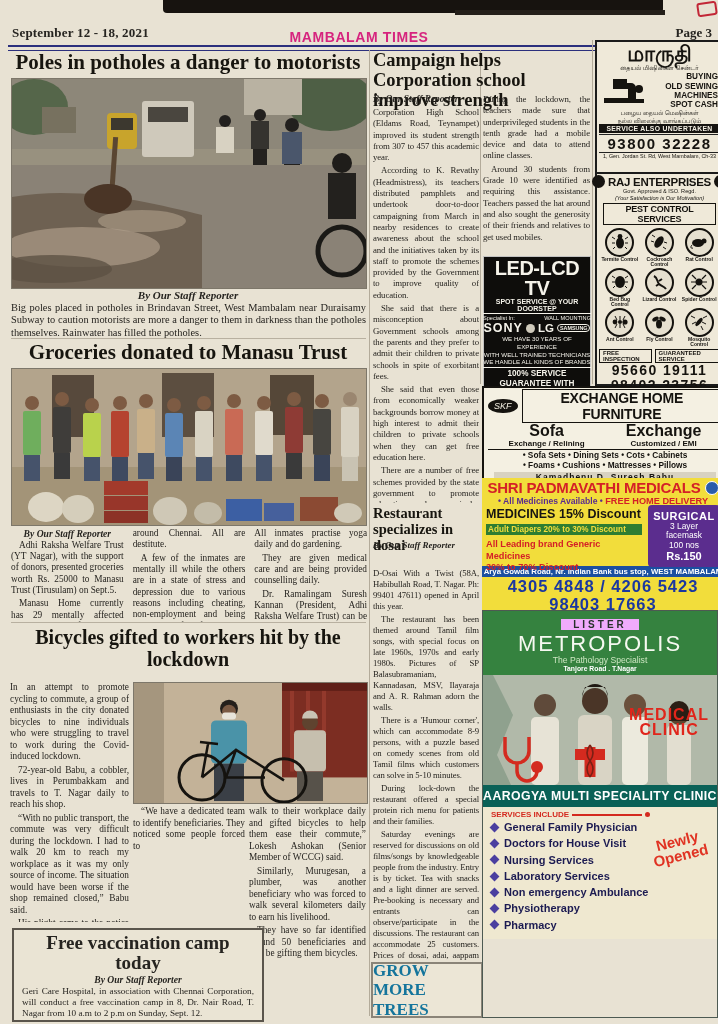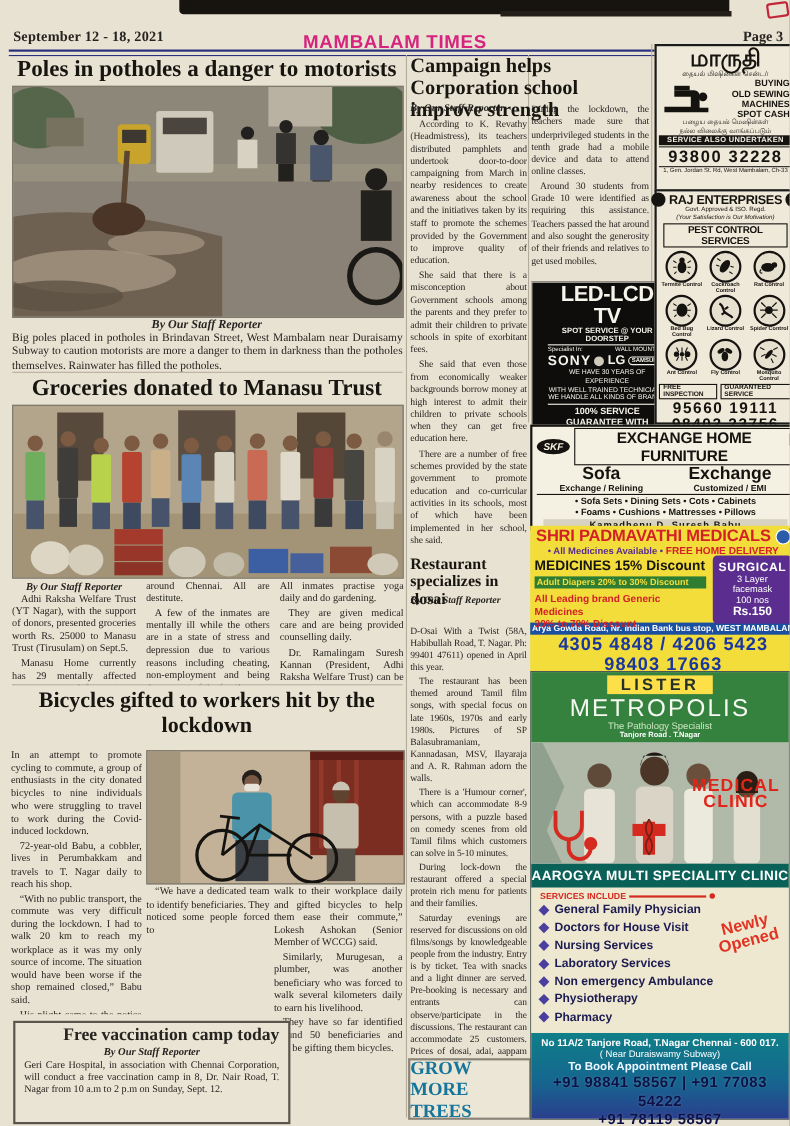--- a/index.html
+++ b/index.html
@@ -5,21 +5,21 @@
   html,body{margin:0;padding:0;background:#8d867a;}
   .page{position:relative;width:718px;height:1024px;margin:0 auto;background:#e8e2d3;
         font-family:"Liberation Serif",serif;color:#262420;overflow:hidden;}
   .abs{position:absolute;}
   
   .topstrip{left:163px;top:0;width:500px;height:13px;background:#17130f;border-radius:0 0 4px 4px;}
   .topstrip2{left:455px;top:10px;width:210px;height:5px;background:#241f19;}
   .redmark{left:697px;top:2px;width:16px;height:10px;border:2px solid #c22737;border-radius:3px;transform:rotate(-8deg);}
   .date{left:12px;top:25px;font-size:13px;font-weight:bold;letter-spacing:.2px;}
   .masthead{left:0;top:29px;width:100%;text-align:center;font-family:"Liberation Sans",sans-serif;
-            font-weight:bold;font-size:17px;color:#d6247e;letter-spacing:.6px;}
+            font-weight:bold;font-size:14px;color:#d6247e;letter-spacing:.6px;}
   .pageno{right:6px;top:25px;font-size:13px;font-weight:bold;}
   .headrule{left:8px;top:45px;width:702px;height:3px;border-top:2.5px solid #2b2f7c;border-bottom:1px solid #2b2f7c;}
   
   .vsep{width:1px;background:#b3ab9a;}
   .hrule{height:1px;background:#b8b0a0;}
   
   .headline{font-weight:bold;color:#17150f;line-height:1.07;}
   .center{text-align:center;}
   .byline{font-weight:bold;font-style:italic;}
   .body-txt{text-align:justify;overflow:hidden;}
@@ -38,21 +38,21 @@
   .groc-cols{left:11px;top:528px;width:356px;height:95px;display:flex;gap:9px;overflow:hidden;}
   .groc-cols .c{flex:1;font-size:9.3px;line-height:1.22;text-align:justify;overflow:hidden;}
   .groc-cols .byline{display:block;text-align:center;font-size:9.6px;text-indent:0;}
   .rule-b{left:11px;top:622px;width:355px;}
   .h-bic{left:10px;top:626px;width:356px;font-size:20px;line-height:1.12;}
   .bic-c1{left:10px;top:682px;width:119px;height:240px;font-size:9.3px;line-height:1.24;}
   .photo3{left:133px;top:682px;width:233px;height:120px;}
   .bic-c2{left:133px;top:806px;width:112px;height:116px;font-size:9.3px;line-height:1.24;}
   .bic-c3{left:249px;top:806px;width:117px;height:212px;font-size:9.3px;line-height:1.24;}
   .vax{left:12px;top:928px;width:232px;height:84px;border:2px solid #5a554c;background:#eae4d4;padding:3px 8px;}
-  .vax-h{font-size:16px;font-weight:bold;text-align:right;line-height:1.05;}
+  .vax-h{font-size:19px;font-weight:bold;text-align:center;line-height:1.05;}
   .vax-b{font-size:9.6px;text-align:center;margin:1px 0;}
   .vax-t{font-size:9.2px;text-align:justify;line-height:1.2;}
   
   .sepL{left:369px;top:50px;height:966px;}
   .sepM{left:480px;top:50px;height:334px;}
   .sepR{left:592px;top:40px;height:344px;}
   .h-camp{left:373px;top:51px;width:217px;font-size:18.5px;}
   .camp-byl{left:373px;top:94px;width:106px;font-size:9.4px;}
   .campA{left:373px;top:107px;width:106px;height:396px;font-size:8.8px;line-height:11.3px;letter-spacing:-.1px;}
   .campB{left:483px;top:94px;width:107px;height:160px;font-size:8.8px;line-height:11.3px;letter-spacing:-.1px;}
@@ -84,38 +84,38 @@
   .r-banner{border:1.5px solid #15130f;font-size:9px;font-weight:bold;text-align:center;margin:1px 4px;letter-spacing:-.2px;}
   .r-grid{display:grid;grid-template-columns:repeat(3,1fr);gap:0px 2px;padding:2px 2px 0;}
   .r-cell{text-align:center;}
   .r-circ{width:25px;height:25px;border:2px solid #15130f;border-radius:50%;margin:0 auto;background:#e6e0cf;display:flex;align-items:center;justify-content:center;}
   .r-lbl{font-size:5px;font-weight:bold;line-height:1.1;}
   .r-badges{display:flex;gap:3px;justify-content:center;margin-top:1px;}
   .r-badges span{border:1px solid #15130f;font-size:6px;font-weight:bold;padding:0 3px;}
   .r-ph{font-size:14px;font-weight:bold;text-align:center;letter-spacing:1.4px;line-height:1.08;}
   .r-web{background:#161411;color:#f3efe4;font-size:7.4px;font-weight:bold;text-align:center;padding:1px 0;margin-top:1px;}
   
-  .led{left:483px;top:256px;width:108px;height:130px;background:#0e0d0b;color:#f5f3ea;padding:2px 15px;
+  .led{left:483px;top:256px;width:108px;height:130px;background:#0e0d0b;color:#f5f3ea;padding:2px 0;
        box-shadow:inset 0 0 0 1px rgba(255,255,255,.75);}
   .led-title{font-size:20px;font-weight:bold;text-align:center;letter-spacing:-.5px;line-height:1;}
   .led-sub{font-size:7px;font-weight:bold;text-align:center;border-bottom:1px solid #f5f3ea;padding-bottom:1px;}
   .led-spec{display:flex;justify-content:space-between;font-size:5.6px;margin-top:1px;}
-  .led-brands{display:flex;align-items:center;justify-content:flex-start;gap:3px;font-weight:bold;}
+  .led-brands{display:flex;align-items:center;justify-content:center;gap:3px;font-weight:bold;}
   .led-sony{font-size:12.5px;letter-spacing:1px;}
   .led-dot{width:9px;height:9px;border-radius:50%;background:#cfcabb;}
   .led-lg{font-size:11.5px;}
   .led-sam{font-size:5.4px;border:1px solid #f5f3ea;border-radius:5px;padding:0 2px;}
   .led-l1{font-size:6.2px;text-align:center;line-height:1.25;}
   .led-l2{font-size:8.2px;font-weight:bold;text-align:center;line-height:1.2;border-top:1px solid #f5f3ea;margin-top:1px;padding-top:1px;}
   .led-ph{font-size:9.3px;font-weight:bold;text-align:center;margin-top:1px;}
   .led-web{font-size:7px;text-align:center;border:1px solid #f5f3ea;margin-top:1px;}
   
   .skf{left:482px;top:386px;width:234px;height:90px;background:#f4f0e2;border:2px solid #15130f;padding:1px 4px;}
   .s-head{display:flex;align-items:center;gap:4px;}
-  .s-logo{background:#15130f;color:#f4f0e2;font-weight:bold;font-style:italic;font-size:9px;
+  .s-logo{background:#15130f;color:#f4f0e2;font-weight:normal;font-style:italic;font-size:9px;
           border-radius:50%;padding:2px 6px;flex:none;}
   .s-title{flex:1;border:1.5px solid #15130f;text-align:center;font-size:14px;font-weight:bold;letter-spacing:-.2px;}
   .s-row{display:flex;justify-content:space-around;border-bottom:1.5px solid #15130f;padding-bottom:1px;}
   .s-big{font-size:16px;font-weight:bold;text-align:center;line-height:1;}
   .s-sub{font-size:8px;font-weight:bold;text-align:center;}
   .s-items{font-size:8.3px;font-weight:bold;text-align:center;line-height:1.25;}
   .s-person{background:#d8d2c1;font-size:8.5px;font-weight:bold;text-align:center;letter-spacing:1px;margin:1px 6px;}
   .s-call{display:flex;align-items:center;justify-content:center;gap:5px;}
   .s-call .lbl{color:#c0392b;font-weight:bold;font-size:10px;}
   .s-call .ph{font-size:19px;font-weight:bold;letter-spacing:2px;line-height:1;}
@@ -133,21 +133,21 @@
   .p-surg{position:absolute;right:0;top:-15px;width:72px;height:62px;background:#5b2d8e;color:#fff;text-align:center;
           border-radius:4px;display:flex;flex-direction:column;justify-content:center;line-height:1.12;}
   .p-surg .t{font-size:11px;font-weight:bold;letter-spacing:.5px;}
   .p-surg .s{font-size:8.4px;}
   .p-surg .p{font-size:11px;font-weight:bold;}
   .p-addr{background:#1b4fa0;color:#fff;font-size:7.8px;font-weight:bold;text-align:center;padding:1px 0;margin:1px -4px 0;}
   .p-ph{color:#1a37a0;font-weight:bold;text-align:center;font-size:16.5px;letter-spacing:1px;line-height:1.1;}
   
   .lister{left:482px;top:610px;width:234px;height:406px;border:1px solid #4d5a52;}
   .lt-top{height:64px;background:#35823f;text-align:center;padding-top:3px;box-sizing:border-box;}
-  .lt-box{display:inline-block;background:#fde047;color:#26302a;font-size:15px;font-weight:bold;letter-spacing:3px;padding:0 12px;}
+  .lt-box{display:inline-block;background:#f0abfc;color:#26302a;font-size:10px;font-weight:bold;letter-spacing:3px;padding:0 12px;}
   .lt-metro{color:#f6f9f1;font-size:22px;letter-spacing:2px;line-height:1.05;}
   .lt-tag{color:#cde7c2;font-size:8.6px;}
   .lt-addr{color:#fff;font-size:6.8px;font-weight:bold;}
   .lt-photo{height:110px;position:relative;background:#9db1a4;overflow:hidden;}
   .lt-photo svg{display:block;width:100%;height:100%;}
   .lt-clinic{position:absolute;right:8px;top:32px;color:#e0251b;font-weight:bold;font-size:16px;line-height:.95;text-align:center;letter-spacing:1px;}
   .lt-aarogya{height:22px;background:#0a6157;color:#fff;font-weight:bold;font-size:12.3px;text-align:center;line-height:22px;letter-spacing:.4px;}
   .lt-serv{height:132px;background:#efe8d0;padding:3px 8px;box-sizing:border-box;position:relative;}
   .lt-sl{display:flex;align-items:center;gap:3px;color:#d42a1f;font-weight:bold;font-size:8px;}
   .lt-sl .ln{flex:0 0 70px;height:2px;background:#d42a1f;}
@@ -343,20 +343,21 @@
 
   <div class="abs vax">
     <div class="vax-h">Free vaccination camp today</div>
     <div class="vax-b byline">By Our Staff Reporter</div>
     <div class="vax-t">Geri Care Hospital, in association with Chennai Corporation, will conduct a free vaccination camp in 8, Dr. Nair Road, T. Nagar from 10 a.m to 2 p.m on Sunday, Sept. 12.</div>
   </div>
 
   <div class="abs headline h-camp">Campaign helps Corporation school improve strength</div>
   <div class="abs byline camp-byl">By Our Staff Reporter</div>
   <div class="abs body-txt campA">
+    <p class="noind">Corporation High School (Eldams Road, Teynampet) improved its student strength from 307 to 457 this academic year.</p>
     <p>According to K. Revathy (Headmistress), its teachers distributed pamphlets and undertook door-to-door campaigning from March in nearby residences to create awareness about the school and the initiatives taken by its staff to promote the schemes provided by the Government to improve quality of education.</p>
     <p>She said that there is a misconception about Government schools among the parents and they prefer to admit their children to private schools in spite of exorbitant fees.</p>
     <p>She said that even those from economically weaker backgrounds borrow money at high interest to admit their children to private schools when they can get free education here.</p>
     <p>There are a number of free schemes provided by the state government to promote education and co-curricular activities in its schools, most of which have been implemented in her school, she said.</p>
   </div>
   <div class="abs body-txt campB">
     <p class="noind">During the lockdown, the teachers made sure that underprivileged students in the tenth grade had a mobile device and data to attend online classes.</p>
     <p>Around 30 students from Grade 10 were identified as requiring this assistance. Teachers passed the hat around and also sought the generosity of their friends and relatives to get used mobiles.</p>
   </div>
 
@@ -652,22 +653,15 @@
         </div>
       <div class="lt-item">
           <span class="dia"></span>
           <span>Pharmacy</span>
         </div>
       <div class="lt-new">
         <div>Newly</div>
         <div>Opened</div>
       </div>
     </div>
-    <div class="lt-bot">
-      <div class="lt-a1">No 11A/2 Tanjore Road, T.Nagar Chennai - 600 017.</div>
-      <div class="lt-a2">( Near Duraiswamy Subway)</div>
-      <div class="lt-book">To Book Appointment Please Call</div>
-      <div class="lt-ph">+91 98841 58567  |  +91 77083 54222</div>
-      <div class="lt-ph">+91 78119 58567</div>
-    </div>
   </div>
 
 </div>
 
 </body></html>

